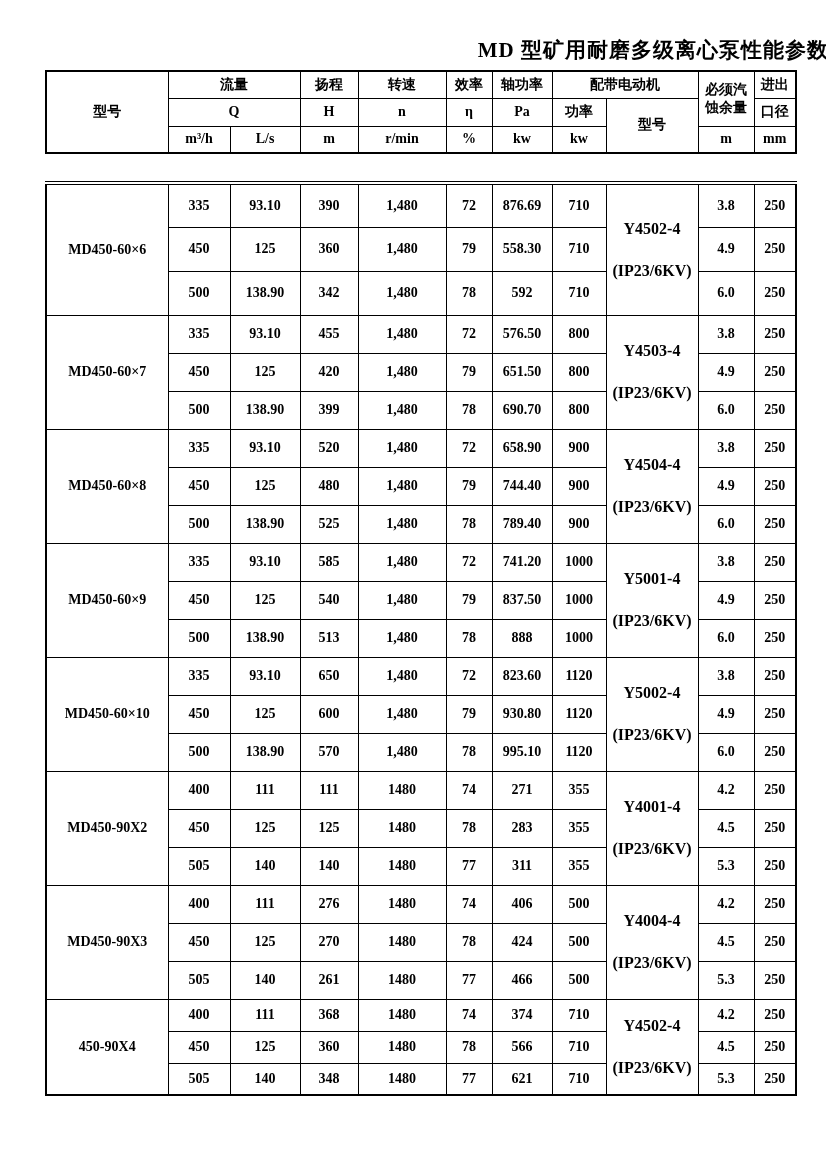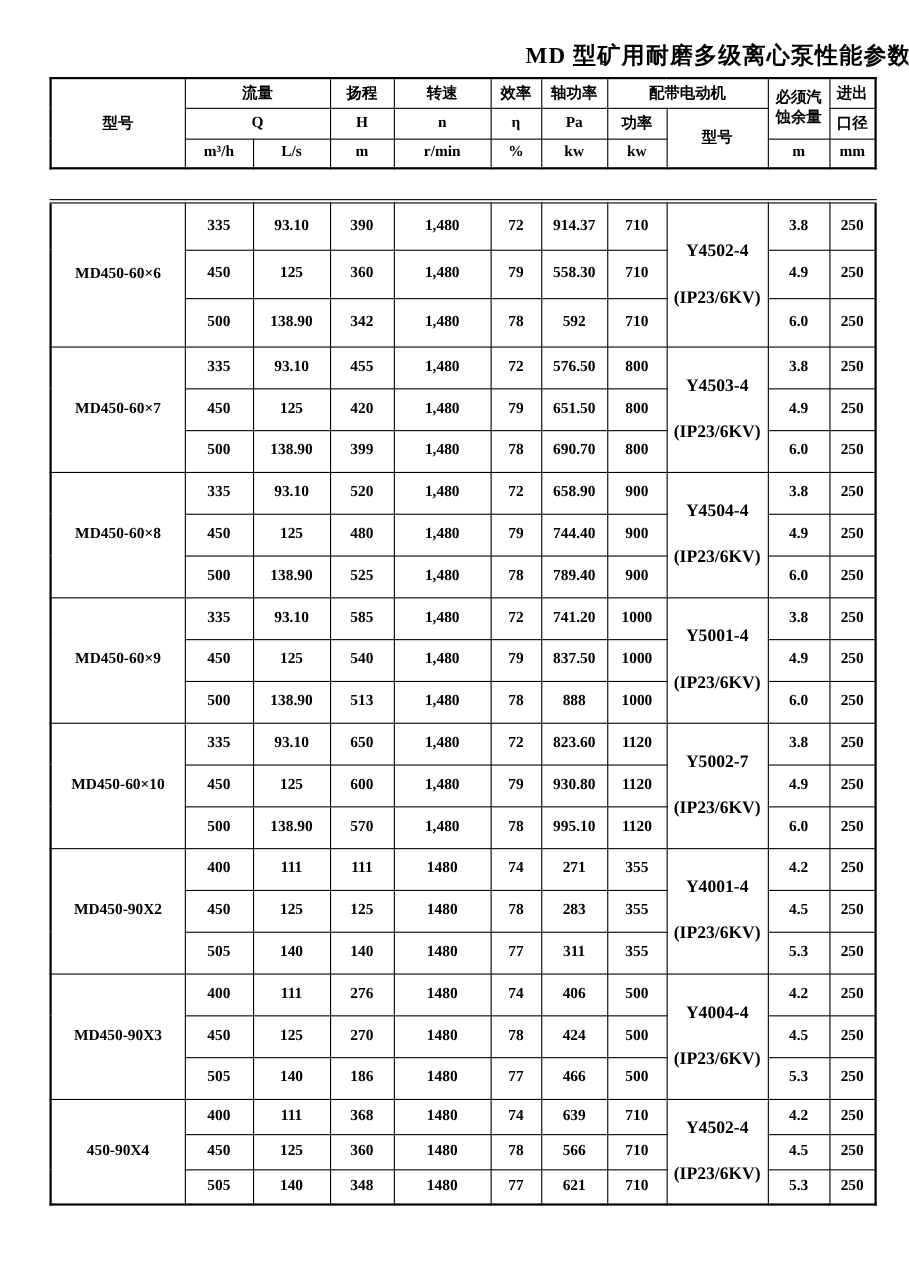--- a/index.html
+++ b/index.html
@@ -124,21 +124,21 @@
         <col style="width:42px">
     </colgroup>
   <tbody class="rows-tall">
         <tr>
           <td rowspan="3" class="model-cell">MD450-60×6</td>
           <td>335</td>
           <td>93.10</td>
           <td>390</td>
           <td>1,480</td>
           <td>72</td>
-          <td>914.37</td>
+          <td>876.69</td>
           <td>710</td>
           <td rowspan="3" class="motor-cell">
             <div>Y4502-4</div>
             <div>(IP23/6KV)</div>
           </td>
           <td>3.8</td>
           <td>250</td>
         </tr>
         <tr>
           <td>450</td>
@@ -287,21 +287,21 @@
         <tr>
           <td rowspan="3" class="model-cell">MD450-60×10</td>
           <td>335</td>
           <td>93.10</td>
           <td>650</td>
           <td>1,480</td>
           <td>72</td>
           <td>823.60</td>
           <td>1120</td>
           <td rowspan="3" class="motor-cell">
-            <div>Y5002-7</div>
+            <div>Y5002-4</div>
             <div>(IP23/6KV)</div>
           </td>
           <td>3.8</td>
           <td>250</td>
         </tr>
         <tr>
           <td>450</td>
           <td>125</td>
           <td>600</td>
           <td>1,480</td>
@@ -387,38 +387,38 @@
           <td>1480</td>
           <td>78</td>
           <td>424</td>
           <td>500</td>
           <td>4.5</td>
           <td>250</td>
         </tr>
         <tr>
           <td>505</td>
           <td>140</td>
-          <td>186</td>
+          <td>261</td>
           <td>1480</td>
           <td>77</td>
           <td>466</td>
           <td>500</td>
           <td>5.3</td>
           <td>250</td>
         </tr>
       </tbody>
       <tbody class="rows-short">
         <tr>
           <td rowspan="3" class="model-cell">450-90X4</td>
           <td>400</td>
           <td>111</td>
           <td>368</td>
           <td>1480</td>
           <td>74</td>
-          <td>639</td>
+          <td>374</td>
           <td>710</td>
           <td rowspan="3" class="motor-cell">
             <div>Y4502-4</div>
             <div>(IP23/6KV)</div>
           </td>
           <td>4.2</td>
           <td>250</td>
         </tr>
         <tr>
           <td>450</td>

